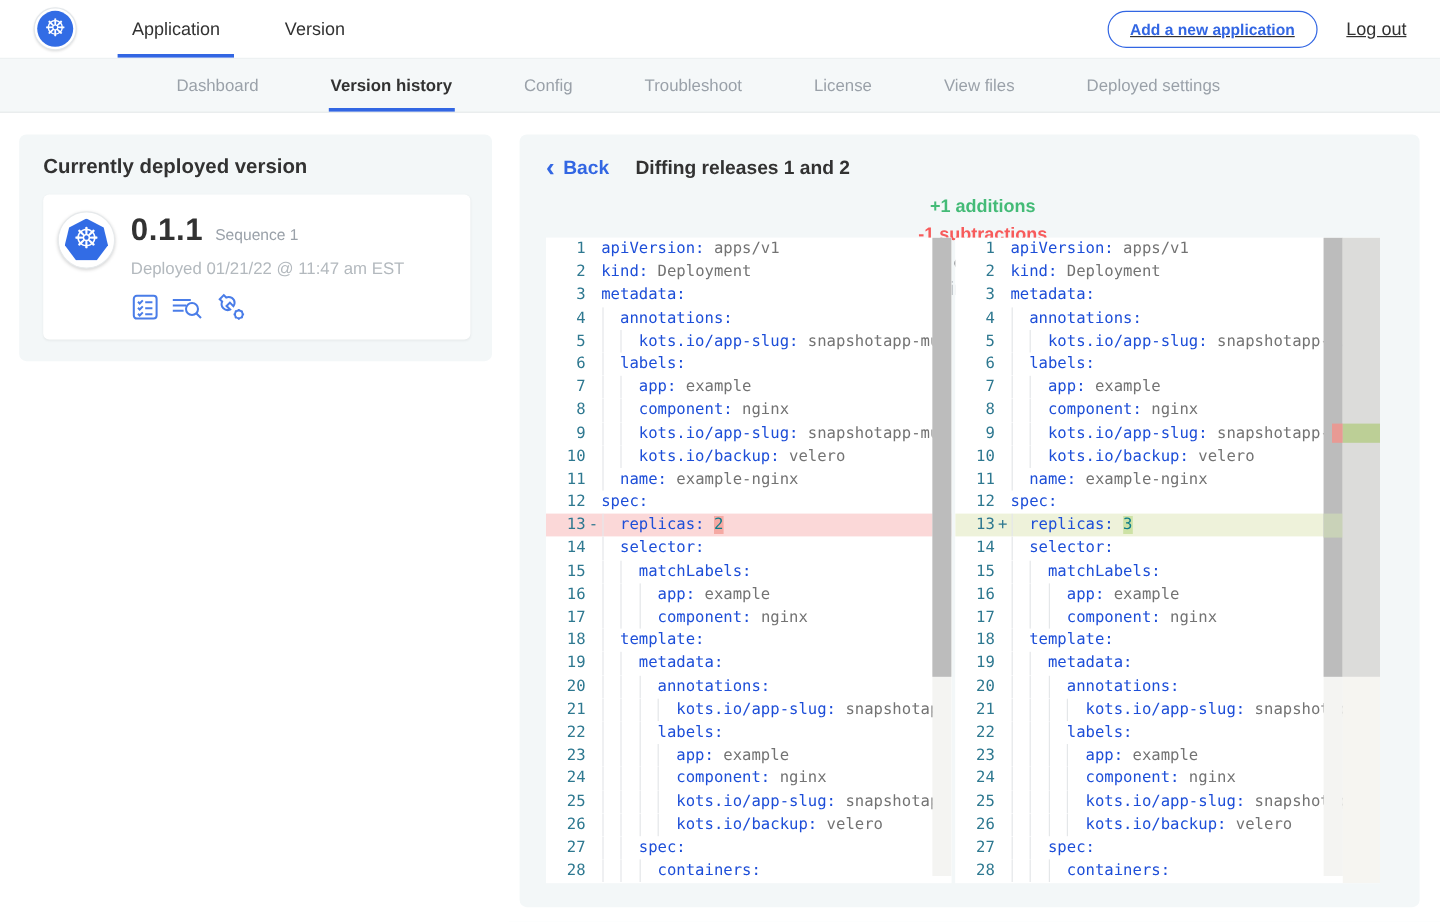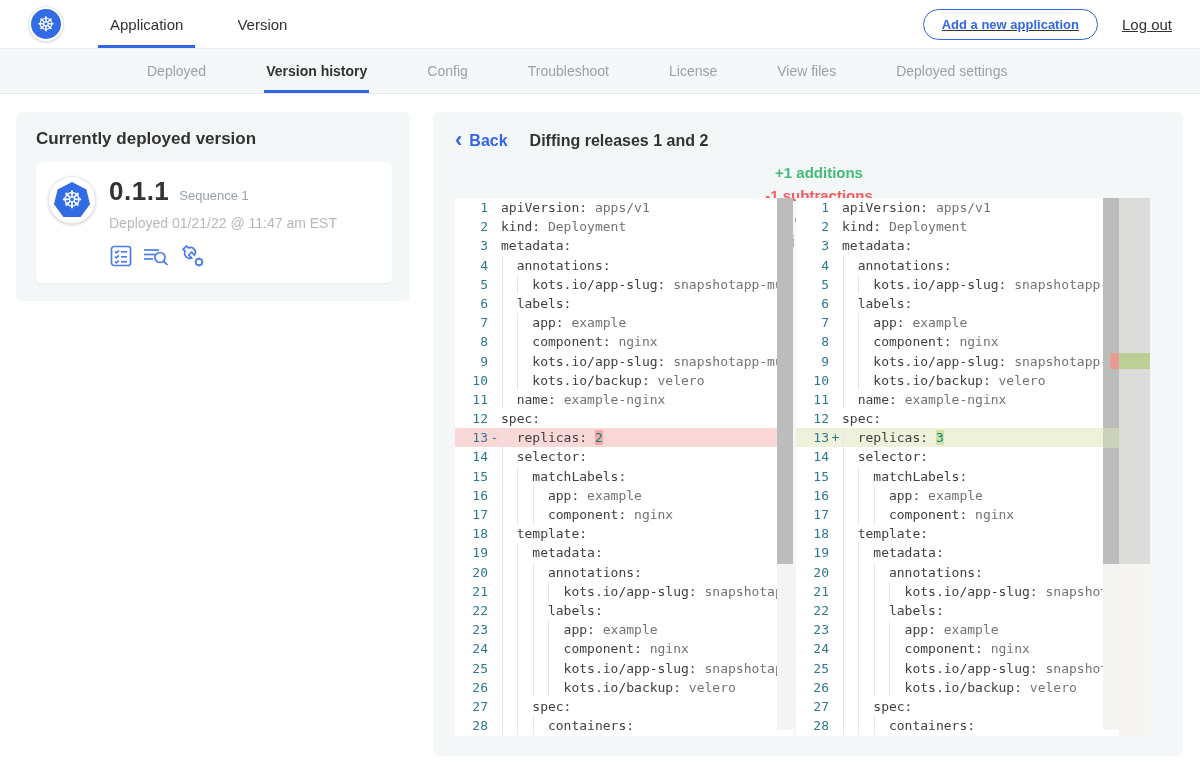--- a/index.html
+++ b/index.html
@@ -66,21 +66,21 @@
   .panel-left  { width:338px; }
   .panel-right { width:354px; }
   .code-row { display:flex; height:19.2px; line-height:19.2px; white-space:pre;
     font-family:"DejaVu Sans Mono", monospace; font-size:13px; }
   .code-row.removed { background:#fbd8d8; }
   .code-row.added   { background:#eef2da; }
   .gutter { width:46px; flex:none; display:flex; }
   .gutter .num { flex:1; text-align:right; color:#2e7890; }
   .gutter .sign { width:13px; text-align:center; color:#2e7890; }
   .code-content { position:relative; flex:1; overflow:hidden; color:#0e7d8a; }
-  .tok-key { color:#404040;margin-top:16px; }
+  .tok-key { color:#1d4ed8;margin-top:16px; }
   .tok-val { color:#737373; }
   .tok-val.hl-removed { background:#f5a9a3; color:#0e7d8a; }
   .tok-val.hl-added   { background:#cde2a5; color:#0e7d8a; }
   .indent-guide { position:absolute; top:0; bottom:0; width:1px; background:#e4e7e9; }
 
   
   .vtrack { position:absolute; top:0; width:16px; height:532px; background:#f4f4f2; }
   .panel-left  .vtrack { right:0; }
   .panel-right .vtrack { right:31px; }
   .vthumb { position:absolute; top:0; left:0; width:100%; height:366px; background:#bcbcbc; }
@@ -101,21 +101,21 @@
     <div class="top-tab active">Application</div>
     <div class="top-tab">Version</div>
   </div>
   <div class="topnav-right">
     <button class="add-app-btn">Add a new application</button>
     <span class="logout">Log out</span>
   </div>
 </nav>
 
 <div class="subnav">
-  <div class="sub-tab">Deployed</div>
+  <div class="sub-tab">Dashboard</div>
   <div class="sub-tab active">Version history</div>
   <div class="sub-tab">Config</div>
   <div class="sub-tab">Troubleshoot</div>
   <div class="sub-tab">License</div>
   <div class="sub-tab">View files</div>
   <div class="sub-tab">Deployed settings</div>
 </div>
 
 <div class="main">
 

